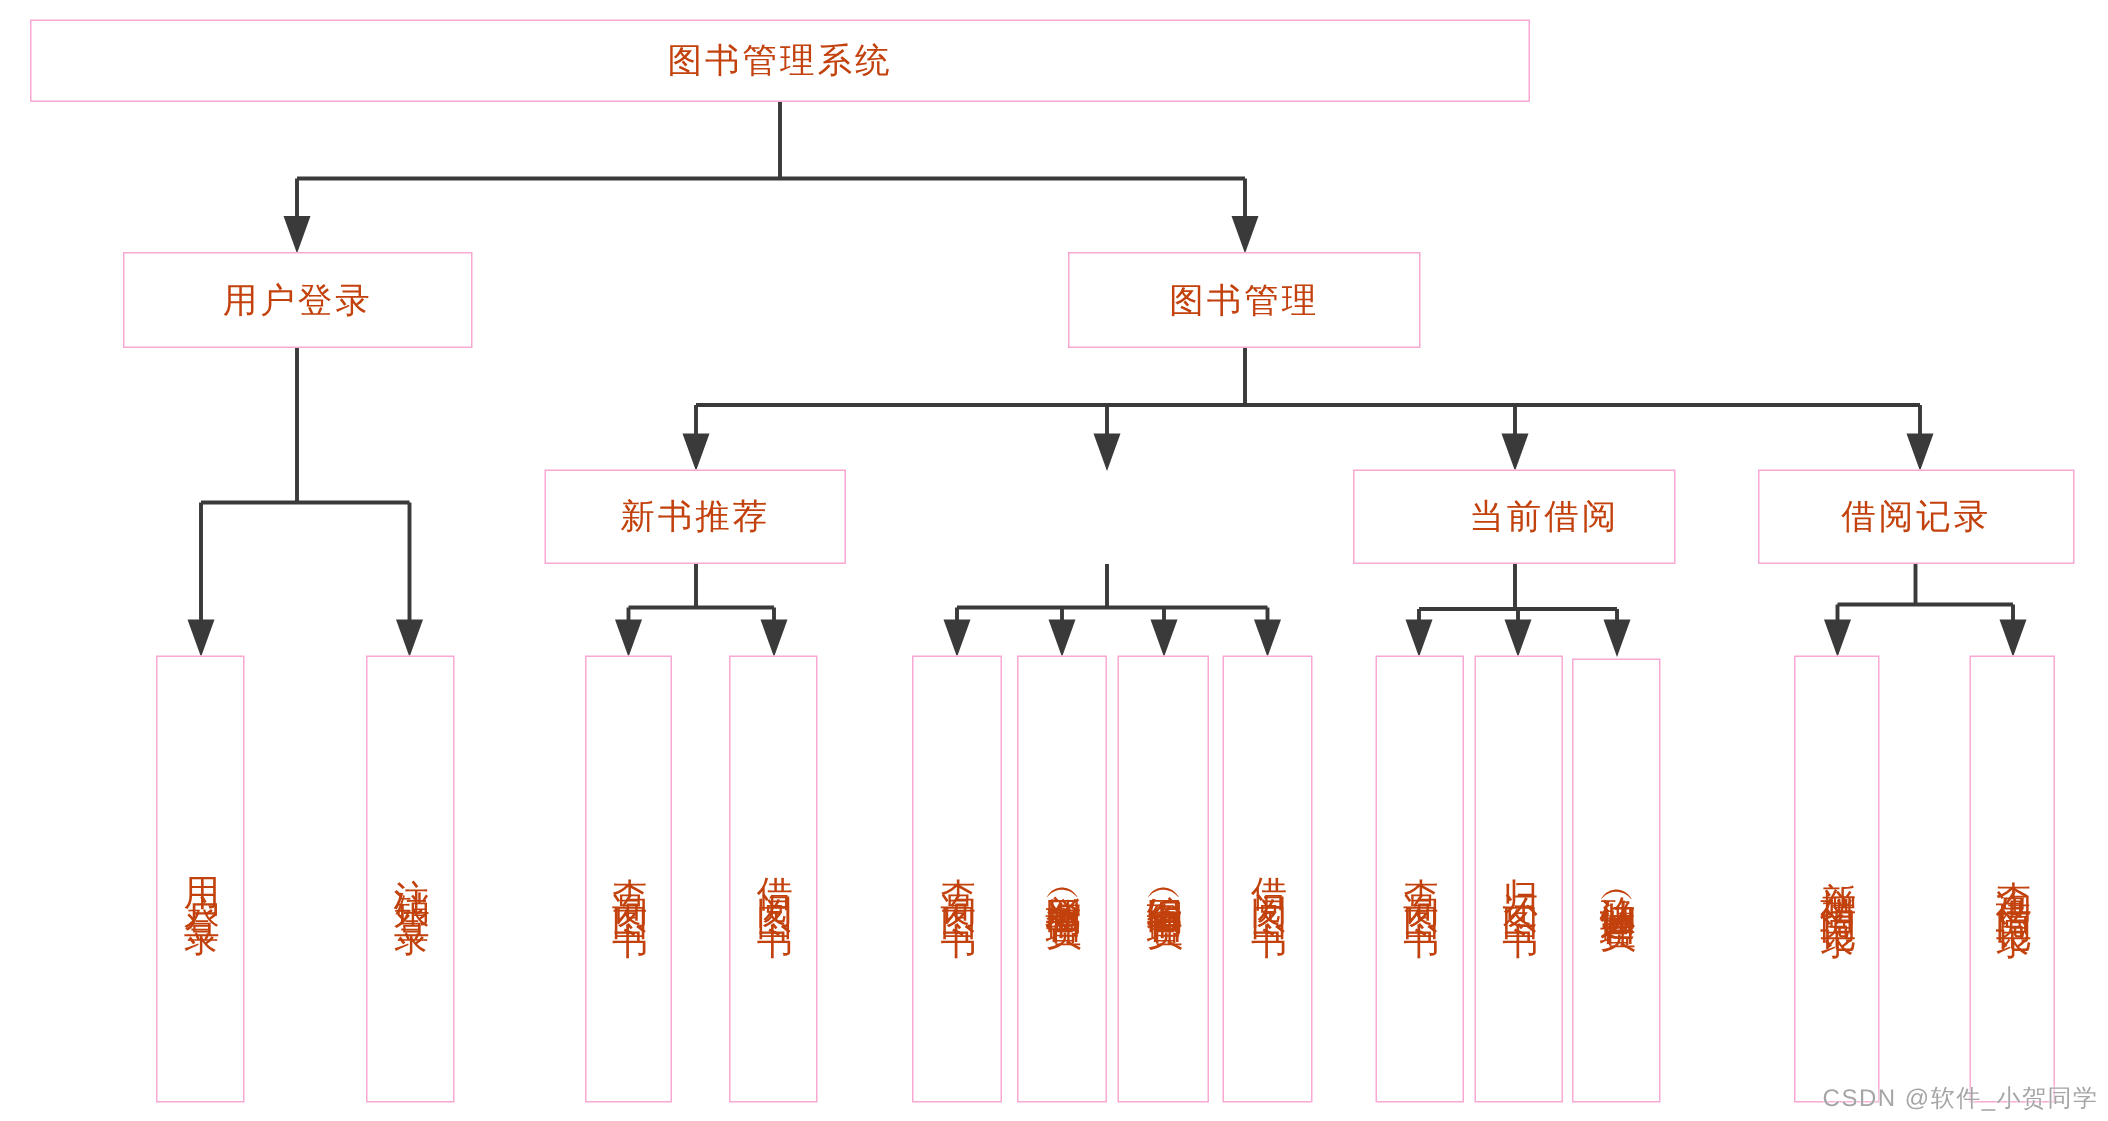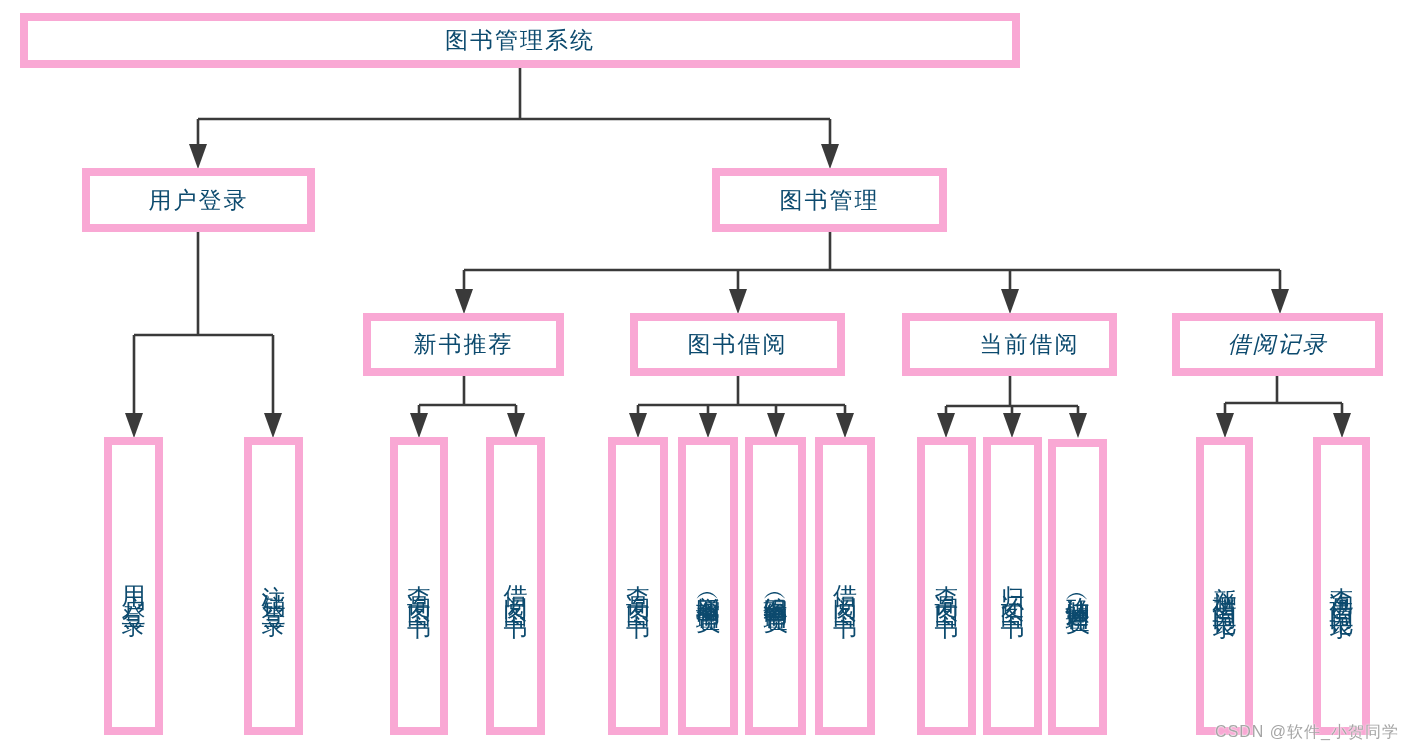--- a/index.html
+++ b/index.html
@@ -8,22 +8,22 @@
     width:1405px;height:747px;
     background:#ffffff;
     font-family:"Liberation Sans","DejaVu Sans",sans-serif;
     overflow:hidden;
   }
   svg.connectors{position:absolute;left:0;top:0;z-index:0;}
   .node{
     position:absolute;
     box-sizing:border-box;
     background:#ffffff;
-    border:8px solid #f9a8d4;
-    color:#0c4a6e;
+    border:1px solid #f9a8d4;
+    color:#c2410c;
     display:flex;
     align-items:center;
     justify-content:center;
     z-index:1;
   }
   .hnode{font-size:23px;letter-spacing:2px;}
   .vnode{font-size:24px;}
   .vnode .vtext{
     writing-mode:vertical-rl;
     text-orientation:mixed;
@@ -94,23 +94,22 @@
       <polygon points="1333,413 1351,413 1342,438"></polygon>
     </g>
   </svg>
 
   <div class="node hnode" style="left:20px;top:13px;width:1000px;height:55px;">图书管理系统</div>
 
   <div class="node hnode" style="left:82px;top:168px;width:233px;height:64px;">用户登录</div>
   <div class="node hnode" style="left:363px;top:313px;width:201px;height:63px;">新书推荐</div>
 
   <div class="node hnode" style="left:712px;top:168px;width:235px;height:64px;">图书管理</div>
-  <div class="node hnode" style="left:630px;top:313px;width:215px;height:63px;">图书借阅</div>
   <div class="node hnode" style="left:902px;top:313px;width:215px;height:63px;padding-left:40px;">当前借阅</div>
-  <div class="node hnode" style="left:1172px;top:313px;width:211px;height:63px;font-style:italic;">借阅记录</div>
+  <div class="node hnode" style="left:1172px;top:313px;width:211px;height:63px;">借阅记录</div>
 
   <div class="node vnode" style="left:104px;top:437px;width:59px;height:298px;">
     <span class="vtext">用户登录</span>
   </div>
   <div class="node vnode" style="left:244px;top:437px;width:59px;height:298px;">
     <span class="vtext">注销登录</span>
   </div>
 
   <div class="node vnode" style="left:390px;top:437px;width:58px;height:298px;">
     <span class="vtext">查询图书</span>

